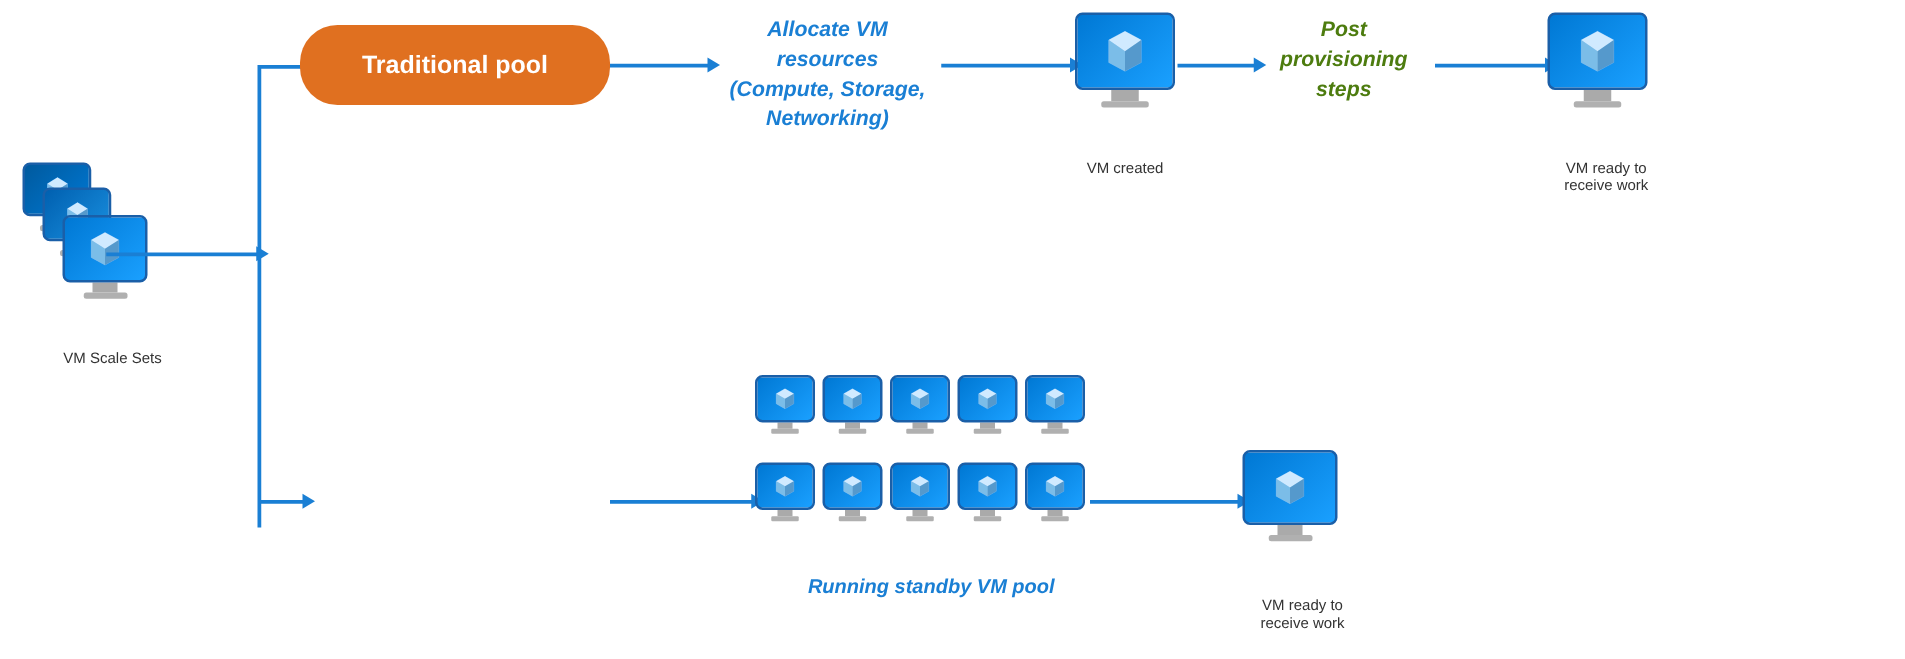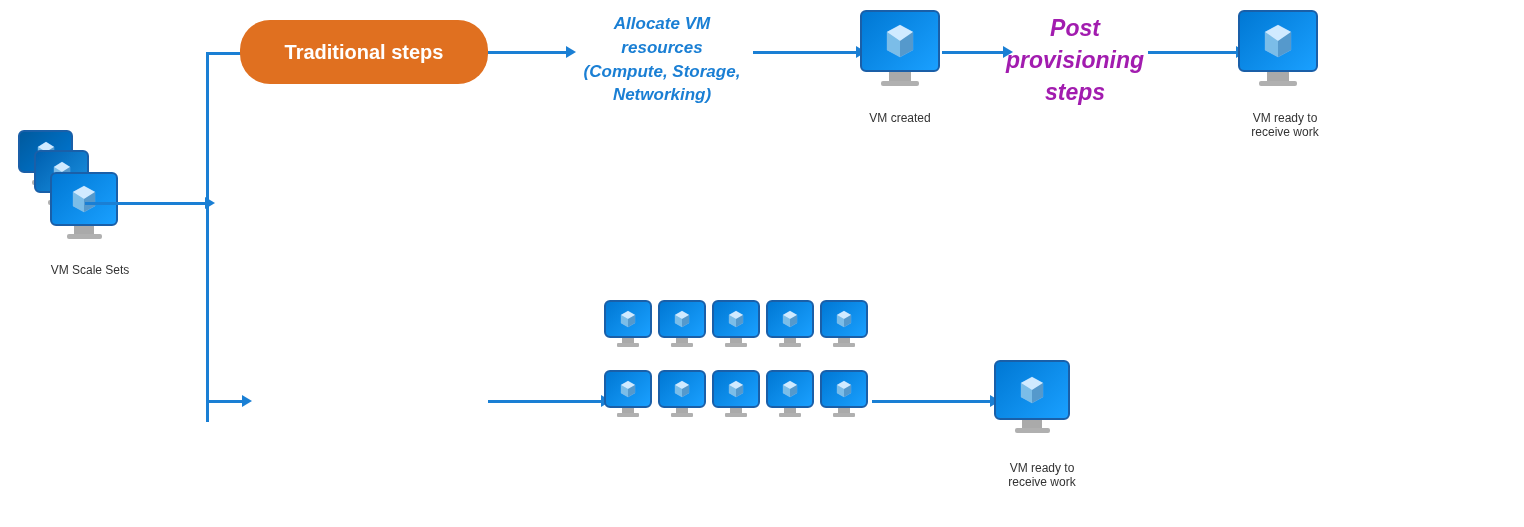--- a/index.html
+++ b/index.html
@@ -84,21 +84,21 @@
 
     .cube-icon-lg {
       width: 38px;
       height: 38px;
     }
 
     .vm-label {
       font-size: 12px;
       color: #333;
       text-align: center;
-      margin-top: 3px;
+      margin-top: 19px;
       white-space: nowrap;
     }
 
     
     .path-box {
       position: absolute;
       border-radius: 30px;
       display: flex;
       align-items: center;
       justify-content: center;
@@ -181,21 +181,21 @@
 
   <div style="position:absolute; left:85px; top:202px; width:122px; height:0;"></div>
 
   <div style="position:absolute; left:208px; top:52px; width:36px; height:2.5px; background:#1a7fd4;"></div>
 
   <div style="position:absolute; left:208px; top:400px; width:36px; height:2.5px; background:#1a7fd4;">
     <div style="position:absolute; right:-8px; top:-5px; border-left:10px solid #1a7fd4; border-top:6px solid transparent; border-bottom:6px solid transparent;"></div>
   </div>
 
   <div class="path-box traditional-box" style="left:240px; top:20px; width:248px; height:64px;">
-    <span>Traditional steps</span>
+    <span>Traditional pool</span>
   </div>
 
   <div style="position:absolute; left:488px; top:51px; width:80px; height:2.5px; background:#1a7fd4;">
     <div style="position:absolute; right:-8px; top:-5px; border-left:10px solid #1a7fd4; border-top:6px solid transparent; border-bottom:6px solid transparent;"></div>
   </div>
 
   <div class="text-label" style="left:572px; top:12px; width:180px; font-size:17px; color:#1a7fd4; font-weight:600; line-height:1.4;">
     Allocate VM resources<br>(Compute, Storage,<br>Networking)
   </div>
 
@@ -211,21 +211,21 @@
         <polygon points="6,10 19,19 19,35 6,28" fill="#7bbde8"></polygon>
         <polygon points="32,10 19,19 19,35 32,28" fill="#5599cc"></polygon>
       </svg>
     </div>
     <div class="monitor-stand" style="width:22px;height:9px;background:#aaa;margin:0 auto;"></div>
     <div class="monitor-base" style="width:38px;"></div>
   </div>
 
   <div class="vm-label" style="position:absolute; left:855px; top:108px; width:90px;">VM created</div>
 
-  <div class="text-label" style="left:1000px; top:12px; width:150px; font-size:23px; color:#a21caf; font-weight:600; line-height:1.4;">
+  <div class="text-label" style="left:1000px; top:12px; width:150px; font-size:17px; color:#4d7c0f; font-weight:600; line-height:1.4;">
     Post<br>provisioning<br>steps
   </div>
 
   <div style="position:absolute; left:942px; top:51px; width:63px; height:2.5px; background:#1a7fd4;">
     <div style="position:absolute; right:-8px; top:-5px; border-left:10px solid #1a7fd4; border-top:6px solid transparent; border-bottom:6px solid transparent;"></div>
   </div>
 
   <div style="position:absolute; left:1148px; top:51px; width:90px; height:2.5px; background:#1a7fd4;">
     <div style="position:absolute; right:-8px; top:-5px; border-left:10px solid #1a7fd4; border-top:6px solid transparent; border-bottom:6px solid transparent;"></div>
   </div>
@@ -373,20 +373,21 @@
         <polygon points="10,2 17,6 17,14 10,18 3,14 3,6" fill="#a8d4f5" stroke="#5aaaf0" stroke-width="0.5"></polygon>
         <polygon points="10,2 17,6 10,10 3,6" fill="#d0eaff"></polygon>
         <polygon points="3,6 10,10 10,18 3,14" fill="#7bbde8"></polygon>
         <polygon points="17,6 10,10 10,18 17,14" fill="#5599cc"></polygon>
       </svg>
     </div>
     <div style="width:12px;height:5px;background:#aaa;margin:0 auto;"></div>
     <div style="width:22px;height:4px;background:#b0b0b0;border-radius:1px;"></div>
   </div>
 
+  <div class="text-label" style="left:600px; top:460px; width:290px; font-size:16px;">Running standby VM pool</div>
 
   <div style="position:absolute; left:872px; top:400px; width:120px; height:2.5px; background:#1a7fd4;">
     <div style="position:absolute; right:-8px; top:-5px; border-left:10px solid #1a7fd4; border-top:6px solid transparent; border-bottom:6px solid transparent;"></div>
   </div>
 
   <div class="vm-icon" style="left:994px; top:360px;">
     <div class="monitor" style="width:76px;height:60px; background:linear-gradient(135deg,#0078d4,#1aa0ff);">
       <svg class="cube-icon" viewBox="0 0 32 32" fill="none">
         <polygon points="16,3 27,9 27,23 16,29 5,23 5,9" fill="#a8d4f5" stroke="#5aaaf0" stroke-width="0.5"></polygon>
         <polygon points="16,3 27,9 16,16 5,9" fill="#d0eaff"></polygon>

